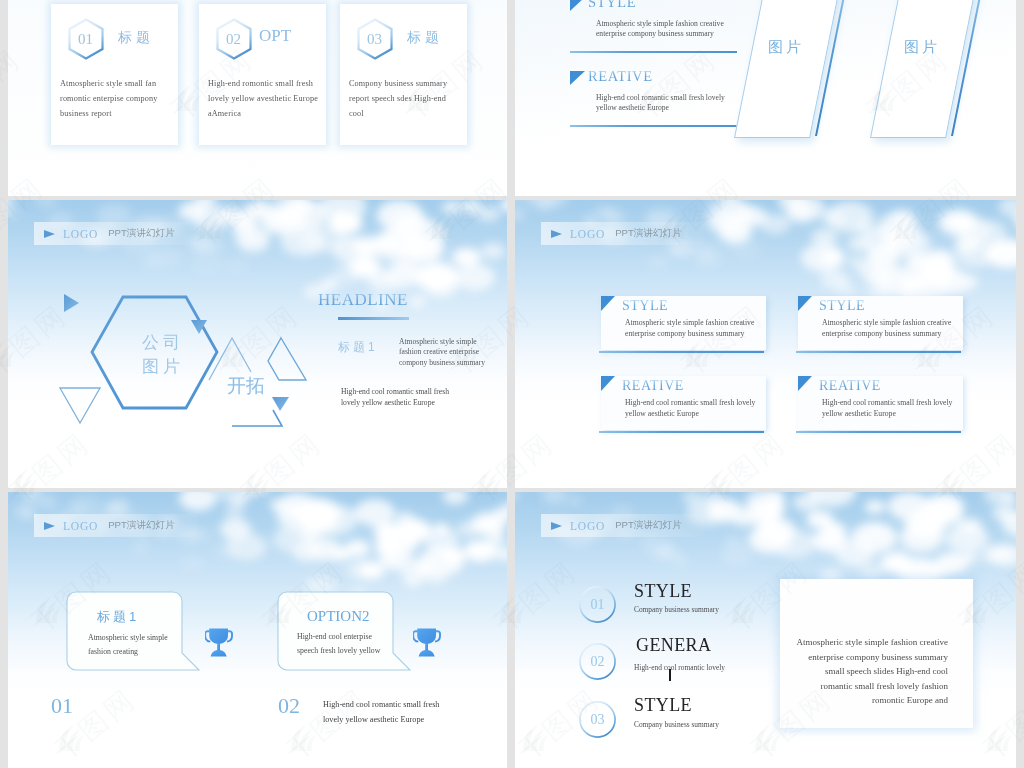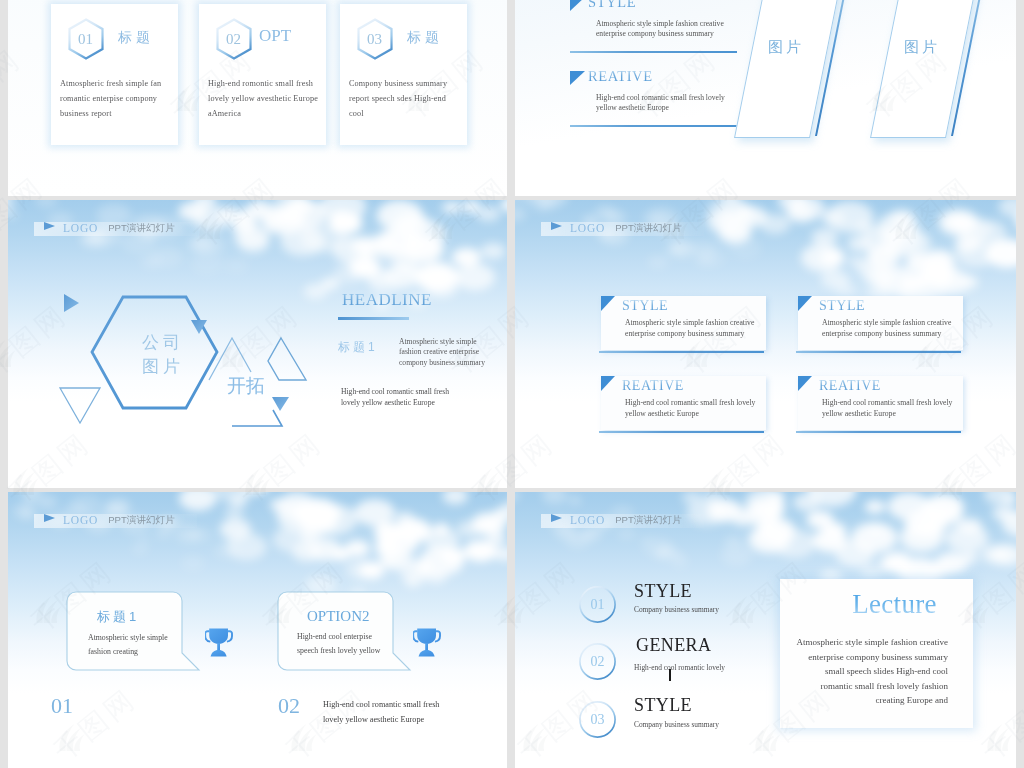--- a/index.html
+++ b/index.html
@@ -18,23 +18,23 @@
   #slide5{left:8px;top:492px;width:499px;height:288px;}
   #slide6{left:515px;top:492px;width:501px;height:288px;}
 
   
   .sky{position:absolute;inset:0;
        background:linear-gradient(180deg, #a3cdec 0%, #b2d6f0 12%, #c8e2f6 26%, #ddeefa 40%, #f0f7fd 52%, #fbfdff 62%, #ffffff 70%, #ffffff 100%);
   }
   .sky svg{position:absolute;inset:0;width:100%;height:100%;}
 
   
-  .logobar{position:absolute;display:flex;
+  .logobar{position:absolute;display:flex;align-items:center;
            background:linear-gradient(90deg, rgba(255,255,255,.62), rgba(255,255,255,.30) 55%, rgba(255,255,255,.04));
-           height:14px;}
+           height:23px;}
   .logobar .tri{width:0;height:0;border-left:11px solid #5b9bd5;
                 border-top:4px solid transparent;border-bottom:4px solid transparent;margin-right:8px;}
   .logobar .lg{color:#8cbae2;font-size:11.5px;letter-spacing:.8px;font-family:"Liberation Serif",serif;}
   .logobar .cn{color:#7d8a95;font-size:9.6px;margin-left:10px;font-family:"Liberation Sans",sans-serif;opacity:.85;}
 
   
   .en{color:#4a4a4a;font-family:"Liberation Serif",serif;}
 
   
   .wmlayer{position:absolute;inset:0;pointer-events:none;overflow:hidden;z-index:40;}
@@ -151,22 +151,22 @@
                 <stop offset="0.35" stop-color="#d4e7f7"></stop>
                 <stop offset="0.68" stop-color="#9cc9eb"></stop>
                 <stop offset="1" stop-color="#4289c9"></stop>
           </linearGradient>
             </defs>
         </svg>
         <span class="s1num">01</span>
       </div>
       <div class="s1title">标题</div>
       <div class="s1body">
-          <div>Atmospheric fresh simple fan</div>
-          <div>romantic enterpise compony</div>
+          <div>Atmospheric style small fan</div>
+          <div>romontic enterpise compony</div>
           <div>business report</div>
         </div>
     </div>
     <div class="s1card" style="left:191px">
       <div class="s1hex">
         <svg viewBox="0 0 40 44" width="40" height="44">
           <polygon points="20,1.5 36.5,11 36.5,31 20,40.5 3.5,31 3.5,11" fill="none" stroke="url(#hg2)" stroke-width="2.2"></polygon>
           <defs>
               <linearGradient id="hg2" x1="0.15" y1="0" x2="0.7" y2="1">
             <stop offset="0" stop-color="#eef5fc"></stop>
@@ -369,21 +369,21 @@
 
       <polygon points="183,120 199,120 191,134" fill="url(#trif)"></polygon>
 
       <polygon points="264,197 281,197 272,211" fill="url(#trif)"></polygon>
     </svg>
 
     <div class="s3hexlabel" style="left:134px;top:131px">公司</div>
     <div class="s3hexlabel" style="left:134px;top:155px">图片</div>
     <div class="s3kailabel" style="left:219px;top:173px">开拓</div>
 
-    <div class="s3head" style="left:334px;top:90px">HEADLINE</div>
+    <div class="s3head" style="left:310px;top:90px">HEADLINE</div>
     <div class="s3headrule" style="left:330px;top:117px;width:71px"></div>
     <div class="s3sub" style="left:330px;top:139px">标题1</div>
     <div class="s3subbody" style="left:391px;top:137px">
         <div>Atmospheric style simple</div>
         <div>fashion creative enterprise</div>
         <div>compony business summary</div>
       </div>
     <div class="s3foot" style="left:333px;top:187px">
         <div>High-end cool romantic small fresh</div>
         <div>lovely yellow aesthetic Europe</div>
@@ -833,27 +833,26 @@
             <stop offset="1" stop-color="#4089c9"></stop>
       </linearGradient>
         </defs>
       <circle cx="18" cy="18" r="17.1" fill="none" stroke="url(#cg3)" stroke-width="1.6"></circle>
     </svg>
     <div class="s6cnum" style="left:64px;top:209px">03</div>
     <div class="s6title" style="left:119px;top:203px">STYLE</div>
     <div class="s6body" style="left:119px;top:228px">Company business summary</div>
 
     <div class="s6panel"></div>
-    <div class="s6ptitle">Lecture</div>
     <div class="s6pbody">
       <div>Atmospheric style simple fashion creative</div>
       <div>enterprise compony business summary</div>
       <div>small speech slides High-end cool</div>
       <div>romantic small fresh lovely fashion</div>
-      <div>creating Europe and</div>
+      <div>romontic Europe and</div>
     </div>
 
     <div class="caret" style="left:154px;top:177px"></div>
   </div>
 
   <div class="wmlayer" id="watermark-layer">
       <div class="wmitem" style="left:-68px;top:-36px">千图网</div>
       <div class="wmitem" style="left:164px;top:-36px">千图网</div>
       <div class="wmitem" style="left:396px;top:-36px">千图网</div>
       <div class="wmitem" style="left:628px;top:-36px">千图网</div>

